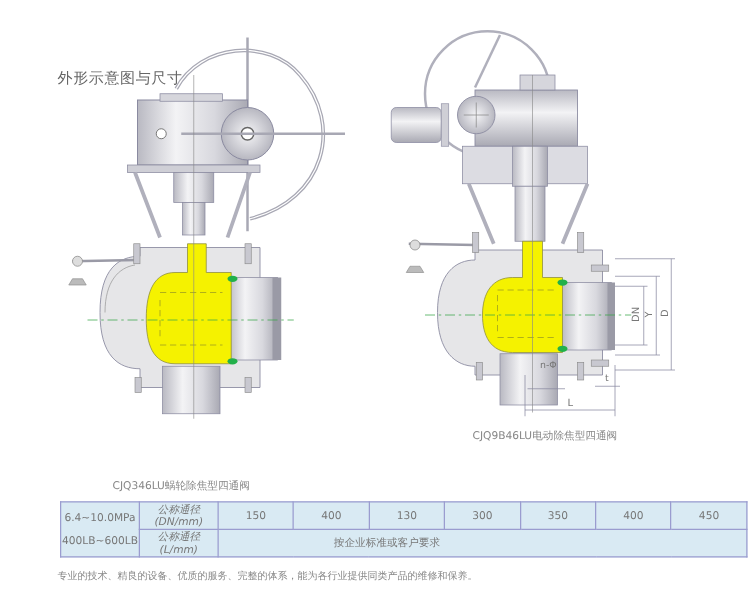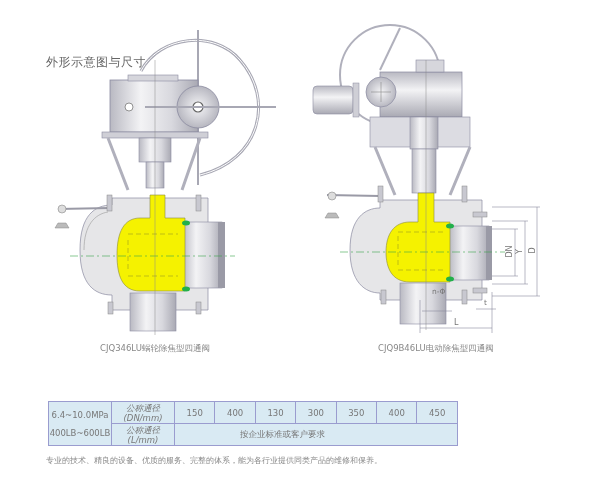--- a/index.html
+++ b/index.html
@@ -1,26 +1,26 @@
 <!DOCTYPE html>
 <html><head>
 <meta charset="utf-8">
 <style>
   html, body { margin:0; padding:0; background:#ffffff; }
   body { width:600px; height:479px; position:relative; overflow:hidden;
          font-family:"DejaVu Sans", sans-serif; color:#666; }
   .title { position:absolute; left:46px; top:7px; font-size:12px; color:#666; letter-spacing:0.5px;margin-top:47px; }
   .drawing { position:absolute; left:0; top:0; }
   .caption { position:absolute; top:343px; font-size:8.5px; color:#888; }
-  table.spec { position:absolute; left:48px; top:401px; width:410px; border-collapse:collapse;
+  table.spec { position:absolute; left:48px; top:401px; width:550px; border-collapse:collapse;
                background:#d9eaf3; font-size:8.5px; color:#777; }
   table.spec td { border:1px solid #9a9ccf; text-align:center; padding:0; height:21px; }
   table.spec td.pres { width:62px; line-height:18px; }
   table.spec td.hdr { width:62px; line-height:10px;font-style:italic; }
-  table.spec td.std { text-align:left; padding-left:65px; }
+  table.spec td.std { text-align:left; padding-left:92px; }
   .footer { position:absolute; left:46px; top:455px; font-size:8px; color:#888;text-align:right; }
 </style>
 </head>
 <body>
 
 <div class="title">外形示意图与尺寸</div>
 
 <svg class="drawing" width="600" height="340" viewBox="0 0 600 340">
   <defs>
     <linearGradient id="cyl" x1="0" x2="1" y1="0" y2="0">
@@ -155,21 +155,21 @@
   </g>
 </svg>
 
 <div style="position:absolute;left:503px;top:247px;font-size:8px;color:#777;transform:rotate(-90deg);">DN</div>
 <div style="position:absolute;left:517px;top:247px;font-size:8px;color:#777;transform:rotate(-90deg);">Y</div>
 <div style="position:absolute;left:529px;top:246px;font-size:8px;color:#777;transform:rotate(-90deg);">D</div>
 <div style="position:absolute;left:432px;top:287px;font-size:7.5px;color:#777;">n-Φ</div>
 <div style="position:absolute;left:484px;top:298px;font-size:7.5px;color:#777;">t</div>
 <div style="position:absolute;left:454px;top:318px;font-size:8px;color:#777;">L</div>
 
-<div class="caption" style="left:100px;">CJQ346LU蜗轮除焦型四通阀</div>
+<div class="caption" style="left:90px;margin-top:40px;">CJQ346LU蜗轮除焦型四通阀</div>
 <div class="caption" style="left:378px;">CJQ9B46LU电动除焦型四通阀</div>
 
 <table class="spec">
   <tbody>
       <tr>
     <td class="pres" rowspan="2">
       <div>6.4~10.0MPa</div>
       <div>400LB~600LB</div>
     </td>
     <td class="hdr">

